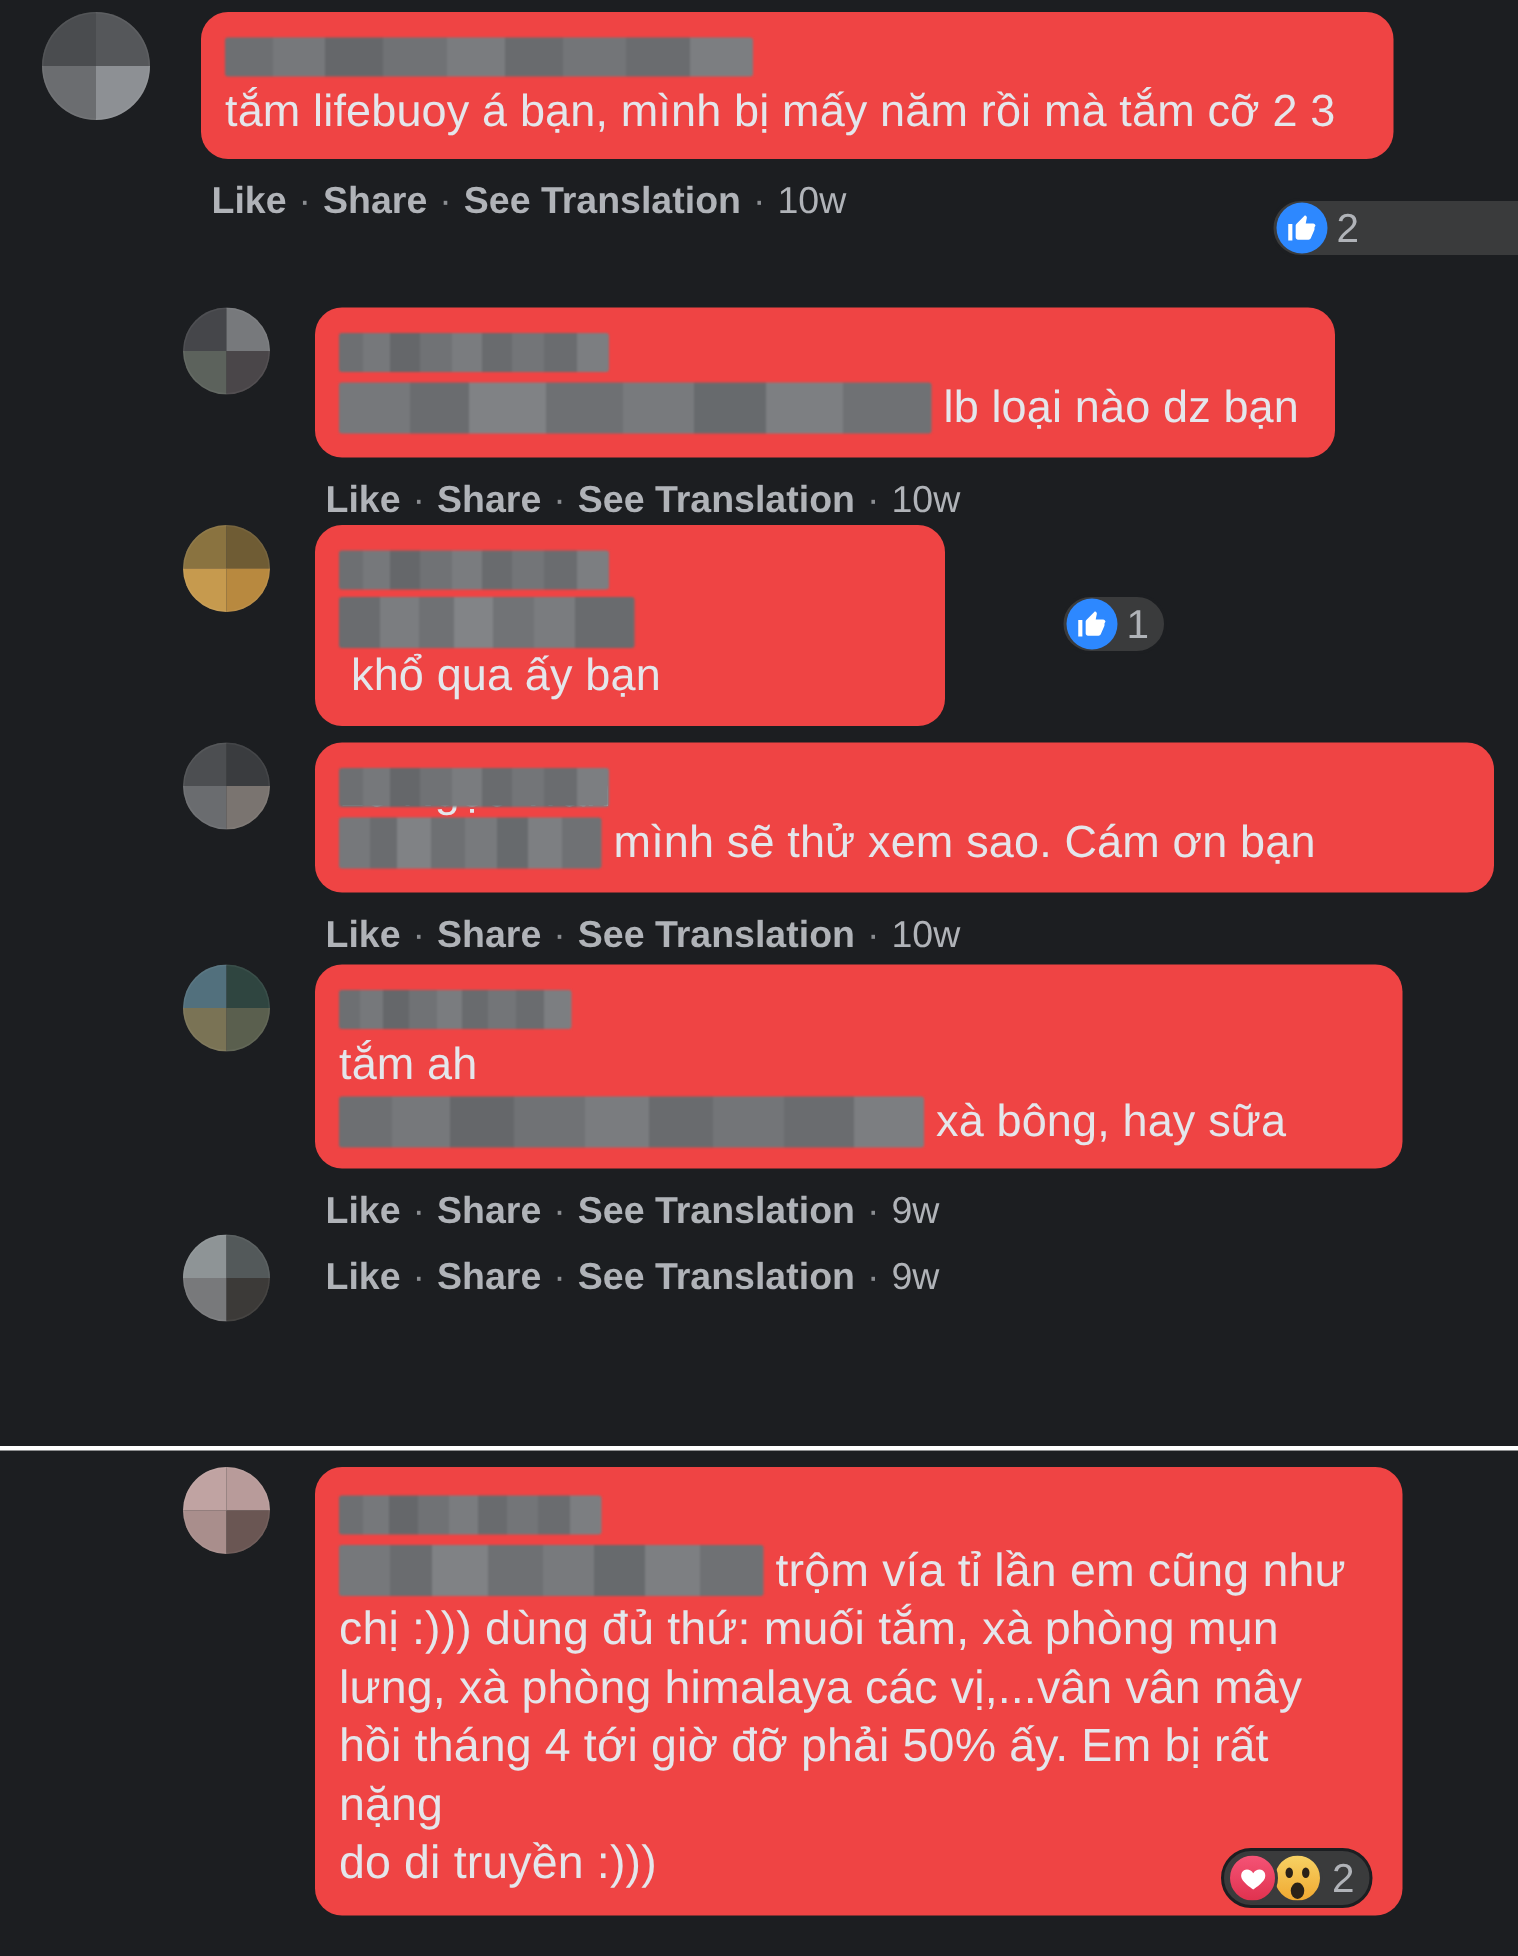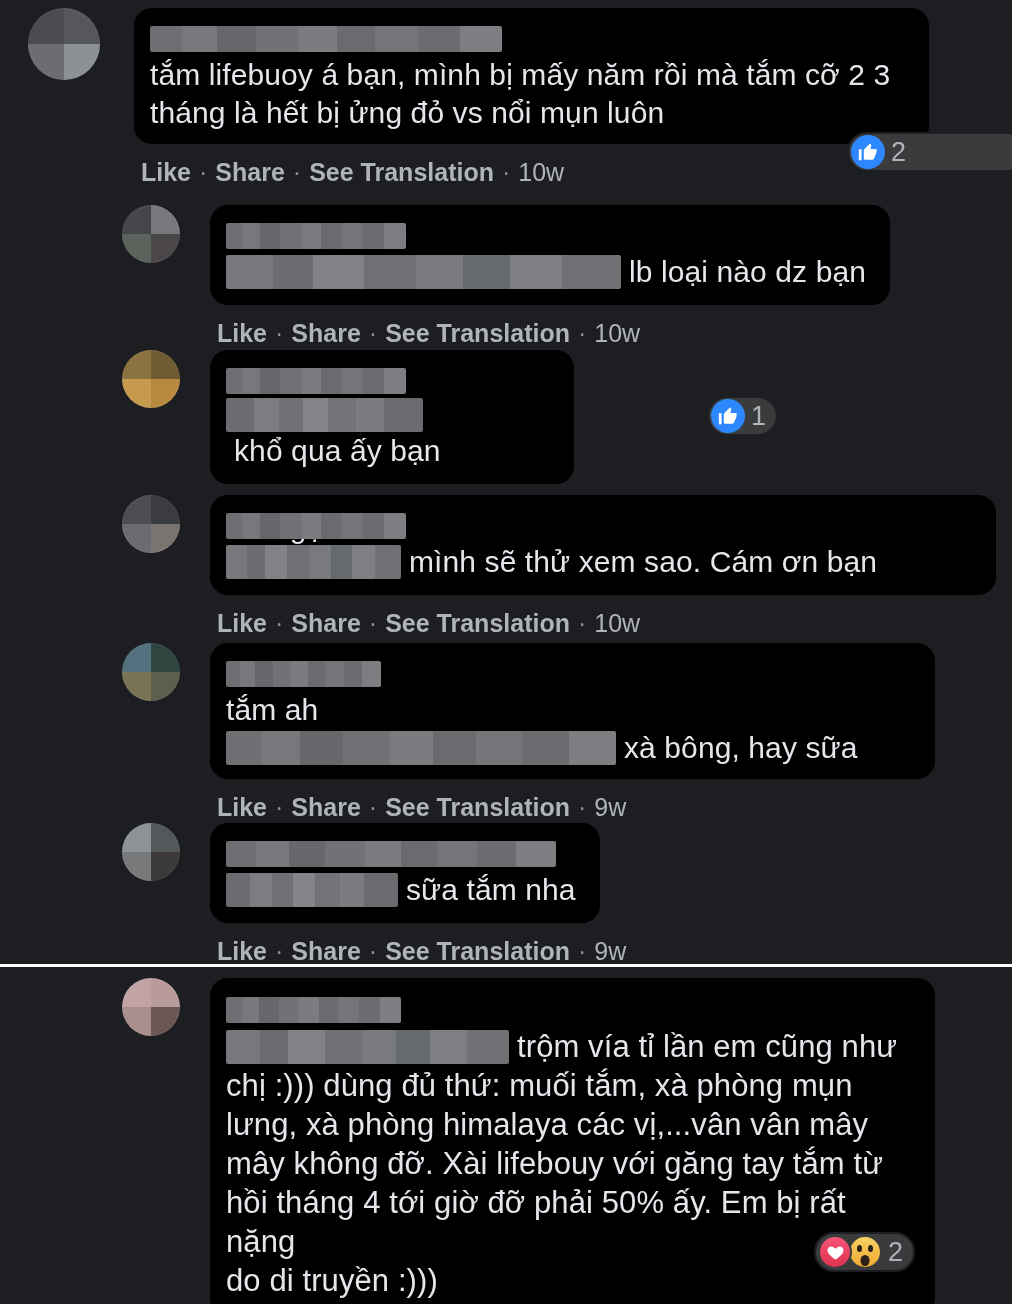--- a/index.html
+++ b/index.html
@@ -31,21 +31,21 @@
   .avatar .q2 { left: 50%; top: 0; }
   .avatar .q3 { left: 0; top: 50%; }
   .avatar .q4 { left: 50%; top: 50%; }
   .avatar .ring {
     position: absolute; inset: 0; border-radius: 50%;
     box-shadow: inset 0 0 0 1px rgba(255,255,255,0.05);
   }
 
   
   .bubble {
-    background: #000000;
+    background: #ef4444;
     border-radius: 18px;
     padding: 10px 16px 12px 16px;
     position: relative;
     color: #e4e6eb;
     font-size: 30px;
     line-height: 38px;
     font-weight: 400;
     letter-spacing: 0.1px;
   }
   .bubble.big { font-size: 31px; line-height: 39px; }
@@ -169,21 +169,20 @@
       <div class="q q2" style="background:#55575a"></div>
       <div class="q q3" style="background:#6b6d70"></div>
       <div class="q q4" style="background:#8d9094"></div>
       <div class="ring"></div>
     </div>
 
     <div style="margin-left:34px;">
       <div class="bubble" style="width:795px;">
         <span class="blur namebar" style="width:352px;"></span>
         <span class="line">tắm lifebuoy á bạn, mình bị mấy năm rồi mà tắm cỡ 2 3</span>
-        <span class="line">tháng là hết bị ửng đỏ vs nổi mụn luôn</span>
       </div>
 
       <div class="reactions" style="right:-760px; top:124px; left:819px;">
         <span class="rx rx-like">
           <svg width="22" height="22" viewBox="0 0 24 24" fill="#fff">
               <path d="M2 21h3V9H2v12zm19.8-10.6c0-.9-.8-1.7-1.7-1.7h-5.4l.8-3.9.03-.3c0-.4-.15-.7-.4-.96L14.2 2.7 7.9 9c-.3.3-.5.75-.5 1.2v8.6c0 .9.8 1.7 1.7 1.7h7.7c.7 0 1.3-.42 1.57-1.03l2.6-6.05c.08-.2.12-.4.12-.63v-1.4z"></path>
             </svg>
         </span>
         <span class="count">2</span>
       </div>
@@ -234,21 +233,21 @@
     <div class="avatar" style="width:58px;height:58px;">
       <div class="q q1" style="background:#8a7340"></div>
       <div class="q q2" style="background:#6f5c34"></div>
       <div class="q q3" style="background:#c69a4e"></div>
       <div class="q q4" style="background:#b8893f"></div>
       <div class="ring"></div>
     </div>
 
     <div style="margin-left:30px;">
       <div style="position:relative; display:inline-flex; align-items:flex-end;">
-        <div class="bubble" style="width:364px; padding-bottom:14px;">
+        <div class="bubble" style="width:420px; padding-bottom:14px;">
           <span class="blur namebar" style="width:180px;"></span>
           <span class="line inline-row">
             <span class="blur textblur d3" style="width:197px;"></span>
             <span style="margin-left:8px;">khổ qua ấy bạn</span>
           </span>
         </div>
         <div class="reactions" style="position:absolute; left:497px; top:46px;">
           <span class="rx rx-like">
             <svg width="22" height="22" viewBox="0 0 24 24" fill="#fff">
                 <path d="M2 21h3V9H2v12zm19.8-10.6c0-.9-.8-1.7-1.7-1.7h-5.4l.8-3.9.03-.3c0-.4-.15-.7-.4-.96L14.2 2.7 7.9 9c-.3.3-.5.75-.5 1.2v8.6c0 .9.8 1.7 1.7 1.7h7.7c.7 0 1.3-.42 1.57-1.03l2.6-6.05c.08-.2.12-.4.12-.63v-1.4z"></path>
@@ -335,27 +334,20 @@
   <div class="comment" style="position:absolute; left:122px; top:823px;">
     <div class="avatar" style="width:58px;height:58px;">
       <div class="q q1" style="background:#8e9496"></div>
       <div class="q q2" style="background:#53595a"></div>
       <div class="q q3" style="background:#78797b"></div>
       <div class="q q4" style="background:#3c3a38"></div>
       <div class="ring"></div>
     </div>
 
     <div style="margin-left:30px;">
-      <div class="bubble" style="width:390px; padding-bottom:14px;">
-        <span class="blur namebar" style="width:330px;"></span>
-        <span class="line inline-row">
-          <span class="blur textblur d3" style="width:172px;"></span>
-          <span style="margin-left:8px;">sữa tắm nha</span>
-        </span>
-      </div>
 
       <div class="actions" style="margin-top:14px; margin-left:7px;">
         <span class="act">Like</span>
         <span class="sep">·</span>
         <span class="act">Share</span>
         <span class="sep">·</span>
         <span class="act">See Translation</span>
         <span class="sep">·</span>
         <span class="time">9w</span>
       </div>
@@ -375,21 +367,20 @@
 
     <div style="margin-left:30px;">
       <div class="bubble big" style="width:725px; padding-bottom:16px;">
         <span class="blur namebar" style="width:175px;"></span>
         <span class="line inline-row">
           <span class="blur textblur d2" style="width:283px;"></span>
           <span style="margin-left:8px;">trộm vía tỉ lần em cũng như</span>
         </span>
         <span class="line">chị :))) dùng đủ thứ: muối tắm, xà phòng mụn</span>
         <span class="line">lưng, xà phòng himalaya các vị,...vân vân mây</span>
-        <span class="line">mây không đỡ. Xài lifebouy với găng tay tắm từ</span>
         <span class="line">hồi tháng 4 tới giờ đỡ phải 50% ấy. Em bị rất nặng</span>
         <span class="line">do di truyền :)))</span>
       </div>
 
       <div class="reactions" style="left:692px; top:254px; padding-left:2px;">
         <span class="rx rx-love" style="margin-right:-8px; z-index:2; border:2px solid #3a3b3c;">
           <svg width="19" height="19" viewBox="0 0 24 24" fill="#fff">
               <path d="M12 21s-7.8-4.9-9.7-9.2C.8 8.1 3 4.3 6.7 4.3c2.2 0 3.9 1.2 5.3 3 1.4-1.8 3.1-3 5.3-3 3.7 0 5.9 3.8 4.4 7.5C19.8 16.1 12 21 12 21z"></path>
             </svg>
         </span>

